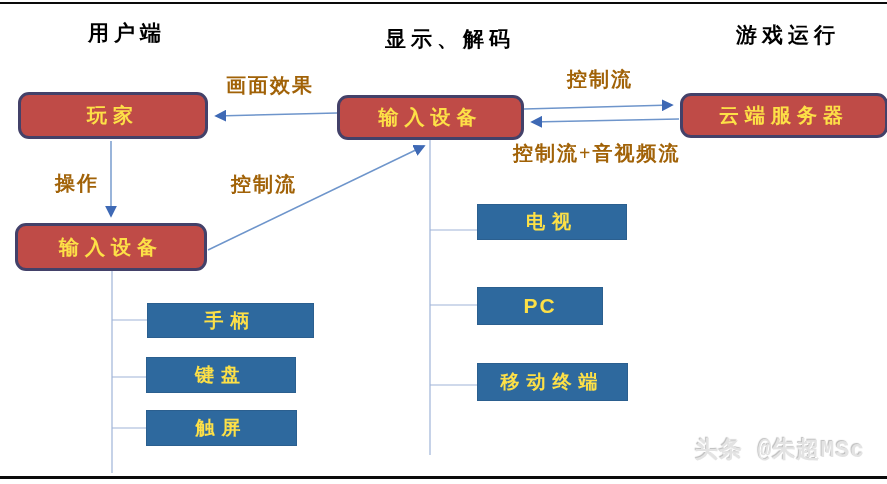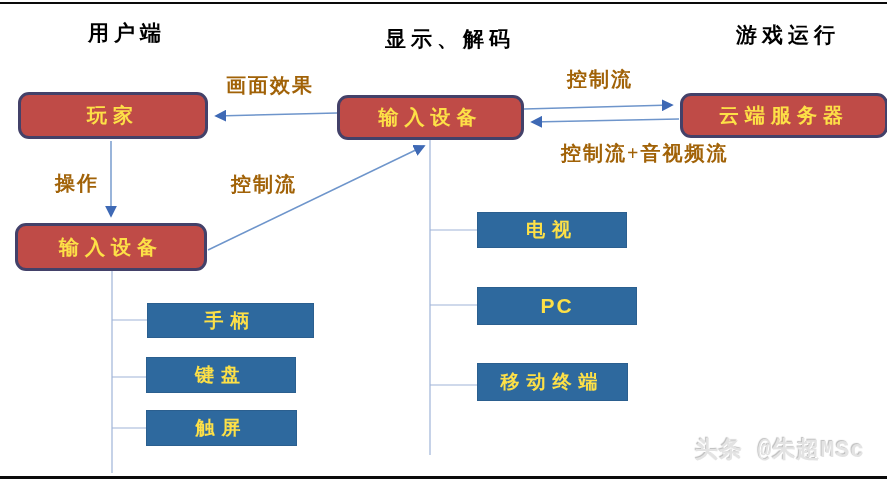--- a/index.html
+++ b/index.html
@@ -76,29 +76,29 @@
     <path class="arrow-line" d="M208,250 L424,146"></path>
     <path class="arrow-line" d="M524,109 L672,105"></path>
     <path class="arrow-line" d="M679,119 L532,122"></path>
   </svg>
 
   <div class="node node-red" style="left:18px; top:92px; width:190px; height:47px;">玩家</div>
   <div class="node node-red" style="left:15px; top:223px; width:192px; height:48px;">输入设备</div>
   <div class="node node-red" style="left:337px; top:95px; width:187px; height:45px;">输入设备</div>
   <div class="node node-red" style="left:680px; top:93px; width:208px; height:45px;">云端服务器</div>
 
-  <div class="node node-blue" style="left:477px; top:212px; width:150px; height:36px;">电视</div>
-  <div class="node node-blue pc-font" style="left:477px; top:287px; width:160px; height:38px;">PC</div>
+  <div class="node node-blue" style="left:477px; top:204px; width:150px; height:36px;">电视</div>
+  <div class="node node-blue pc-font" style="left:477px; top:287px; width:126px; height:38px;">PC</div>
   <div class="node node-blue" style="left:477px; top:363px; width:151px; height:38px;">移动终端</div>
 
   <div class="node node-blue" style="left:147px; top:303px; width:167px; height:35px;">手柄</div>
   <div class="node node-blue" style="left:146px; top:357px; width:150px; height:36px;text-align:right;">键盘</div>
   <div class="node node-blue" style="left:146px; top:410px; width:151px; height:36px;">触屏</div>
 
   <div class="edge-label" style="left:226px; top:72px;">画面效果</div>
   <div class="edge-label" style="left:55px; top:170px;">操作</div>
   <div class="edge-label" style="left:231px; top:171px;">控制流</div>
   <div class="edge-label" style="left:567px; top:66px;">控制流</div>
-  <div class="edge-label" style="left:513px; top:140px;margin-left:48px;">控制流+音视频流</div>
+  <div class="edge-label" style="left:513px; top:140px;">控制流+音视频流</div>
 
   <div class="watermark">头条 @朱超MSc</div>
 
 </div>
 
 </body></html>

